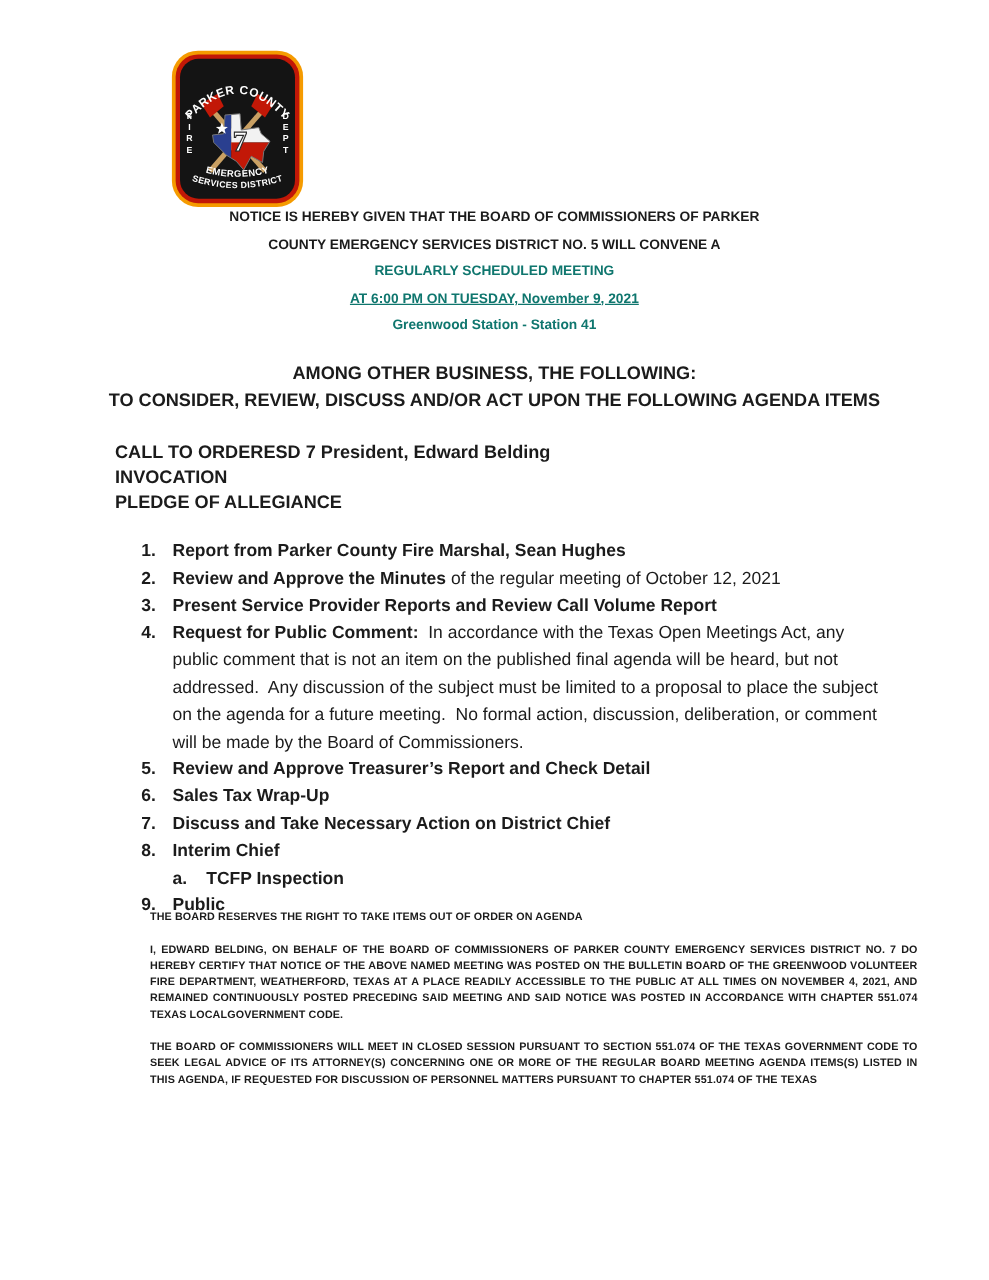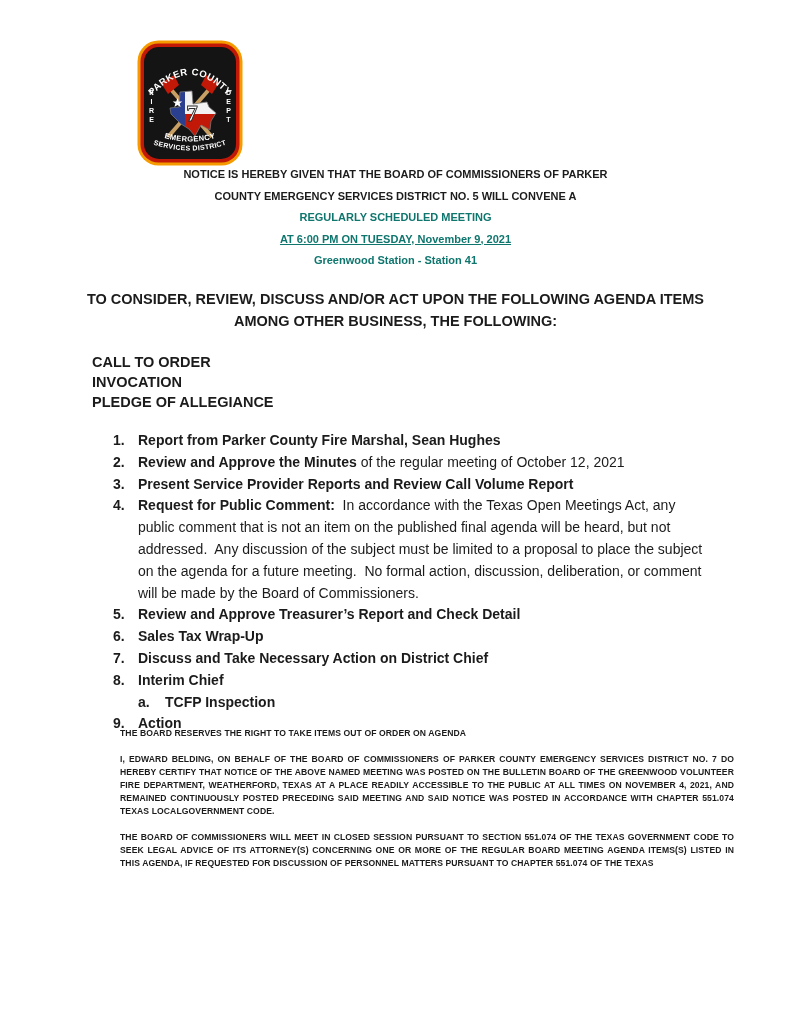--- a/index.html
+++ b/index.html
@@ -177,27 +177,28 @@
 
   <div class="notice">
     <div>NOTICE IS HEREBY GIVEN THAT THE BOARD OF COMMISSIONERS OF PARKER</div>
     <div>COUNTY EMERGENCY SERVICES DISTRICT NO. 5 WILL CONVENE A</div>
     <div class="red">REGULARLY SCHEDULED MEETING</div>
     <div class="red u">AT 6:00 PM ON TUESDAY, November 9, 2021</div>
     <div class="red">Greenwood Station - Station 41</div>
   </div>
 
   <div class="purpose">
+    <div>AMONG OTHER BUSINESS, THE FOLLOWING:</div>
     <div>TO CONSIDER, REVIEW, DISCUSS AND/OR ACT UPON THE FOLLOWING AGENDA ITEMS</div>
-    <div>AMONG OTHER BUSINESS, THE FOLLOWING:</div>
   </div>
 
   <div class="opening">
     <div class="opening-row">
       <span>CALL TO ORDER</span>
+      <span>ESD 7 President, Edward Belding</span>
     </div>
     <div>INVOCATION</div>
     <div>PLEDGE OF ALLEGIANCE</div>
   </div>
 
   <div class="agenda">
     <div class="agenda-item">
       <span class="agenda-num">1.</span>
       <span class="agenda-body"><b class="agenda-bold">Report from Parker County Fire Marshal, Sean Hughes</b><span class="agenda-reg"></span></span>
     </div>
@@ -237,21 +238,21 @@
       <span class="agenda-body"><b class="agenda-bold">Interim Chief</b><span class="agenda-reg"></span></span>
     </div>
 
     <div class="agenda-item sub">
       <span class="agenda-num">a.</span>
       <span class="agenda-body"><b class="agenda-bold">TCFP Inspection</b><span class="agenda-reg"></span></span>
     </div>
 
     <div class="agenda-item">
       <span class="agenda-num">9.</span>
-      <span class="agenda-body"><b class="agenda-bold">Action</b><span class="agenda-reg"></span></span>
+      <span class="agenda-body"><b class="agenda-bold">Public</b><span class="agenda-reg"></span></span>
     </div>
   </div>
 
   <div class="fineprint">
     <p>THE BOARD RESERVES THE RIGHT TO TAKE ITEMS OUT OF ORDER ON AGENDA</p>
     <p>I, EDWARD BELDING, ON BEHALF OF THE BOARD OF COMMISSIONERS OF PARKER COUNTY EMERGENCY SERVICES DISTRICT NO. 7 DO HEREBY CERTIFY THAT NOTICE OF THE ABOVE NAMED MEETING WAS POSTED ON THE BULLETIN BOARD OF THE GREENWOOD VOLUNTEER FIRE DEPARTMENT, WEATHERFORD, TEXAS AT A PLACE READILY ACCESSIBLE TO THE PUBLIC AT ALL TIMES ON NOVEMBER 4, 2021, AND REMAINED CONTINUOUSLY POSTED PRECEDING SAID MEETING AND SAID NOTICE WAS POSTED IN ACCORDANCE WITH CHAPTER 551.074 TEXAS LOCALGOVERNMENT CODE.</p>
     <p>THE BOARD OF COMMISSIONERS WILL MEET IN CLOSED SESSION PURSUANT TO SECTION 551.074 OF THE TEXAS GOVERNMENT CODE TO SEEK LEGAL ADVICE OF ITS ATTORNEY(S) CONCERNING ONE OR MORE OF THE REGULAR BOARD MEETING AGENDA ITEMS(S) LISTED IN THIS AGENDA, IF REQUESTED FOR DISCUSSION OF PERSONNEL MATTERS PURSUANT TO CHAPTER 551.074 OF THE TEXAS</p>
   </div>
 
 </div>

